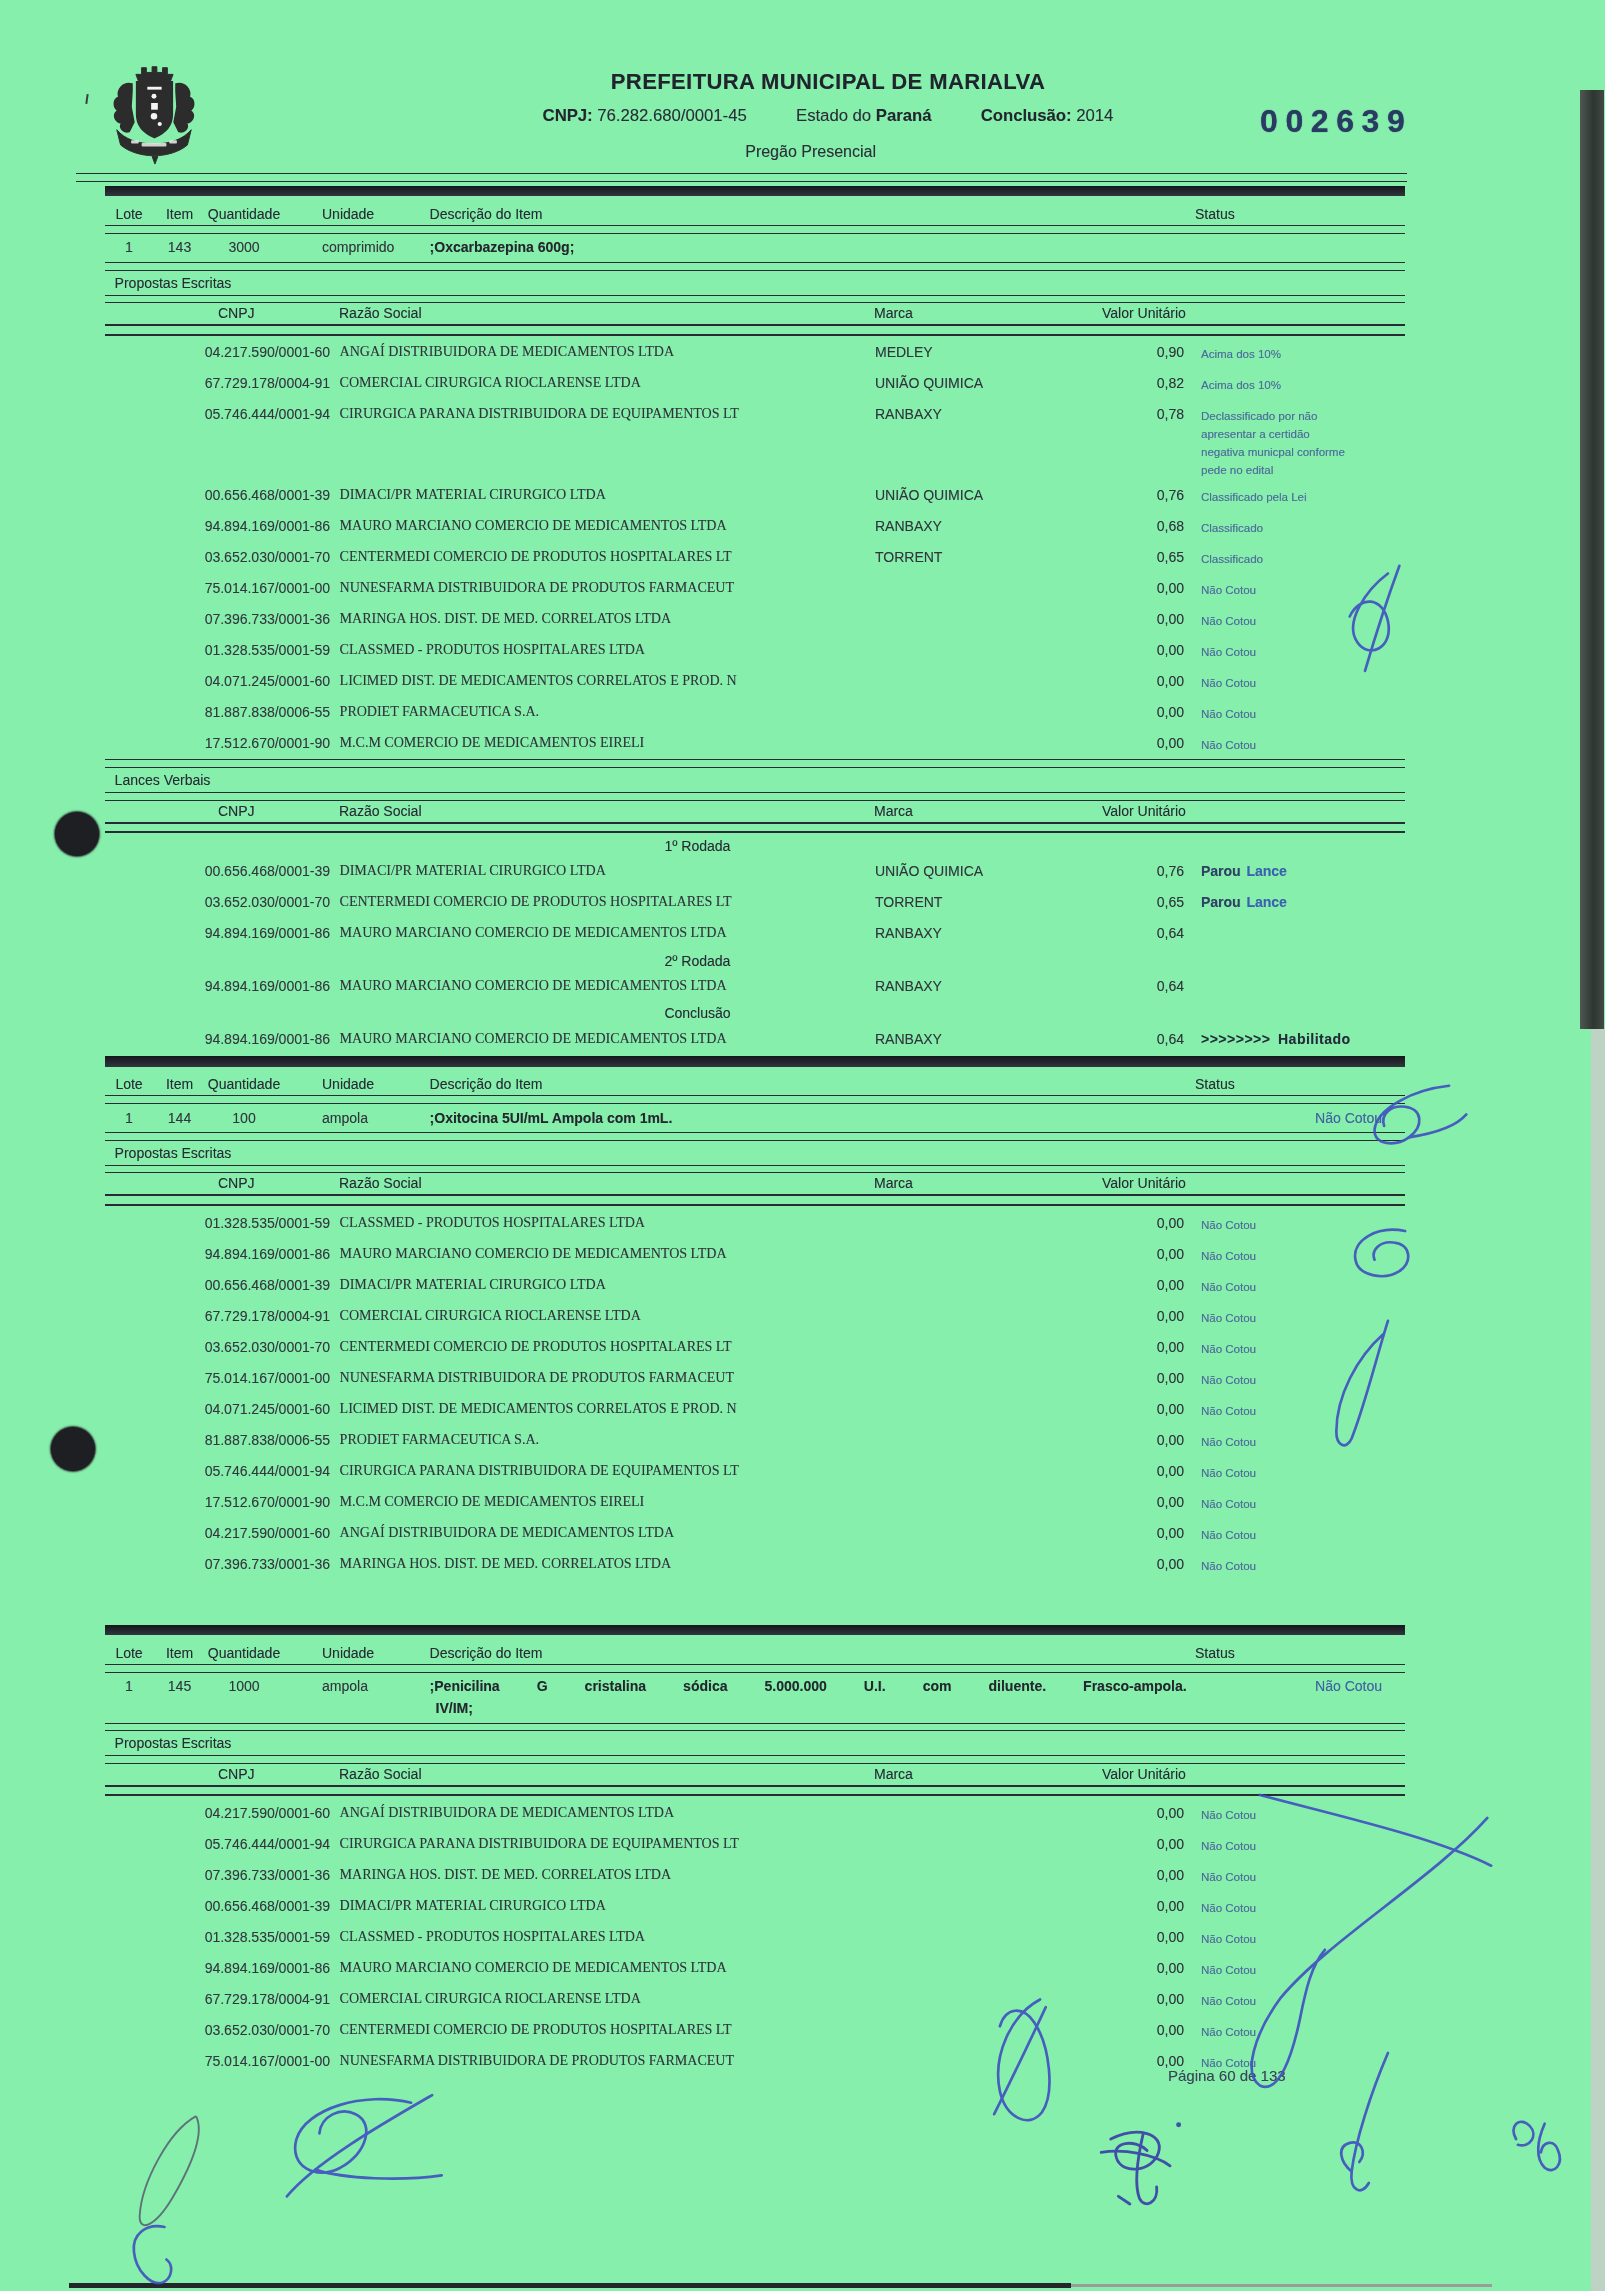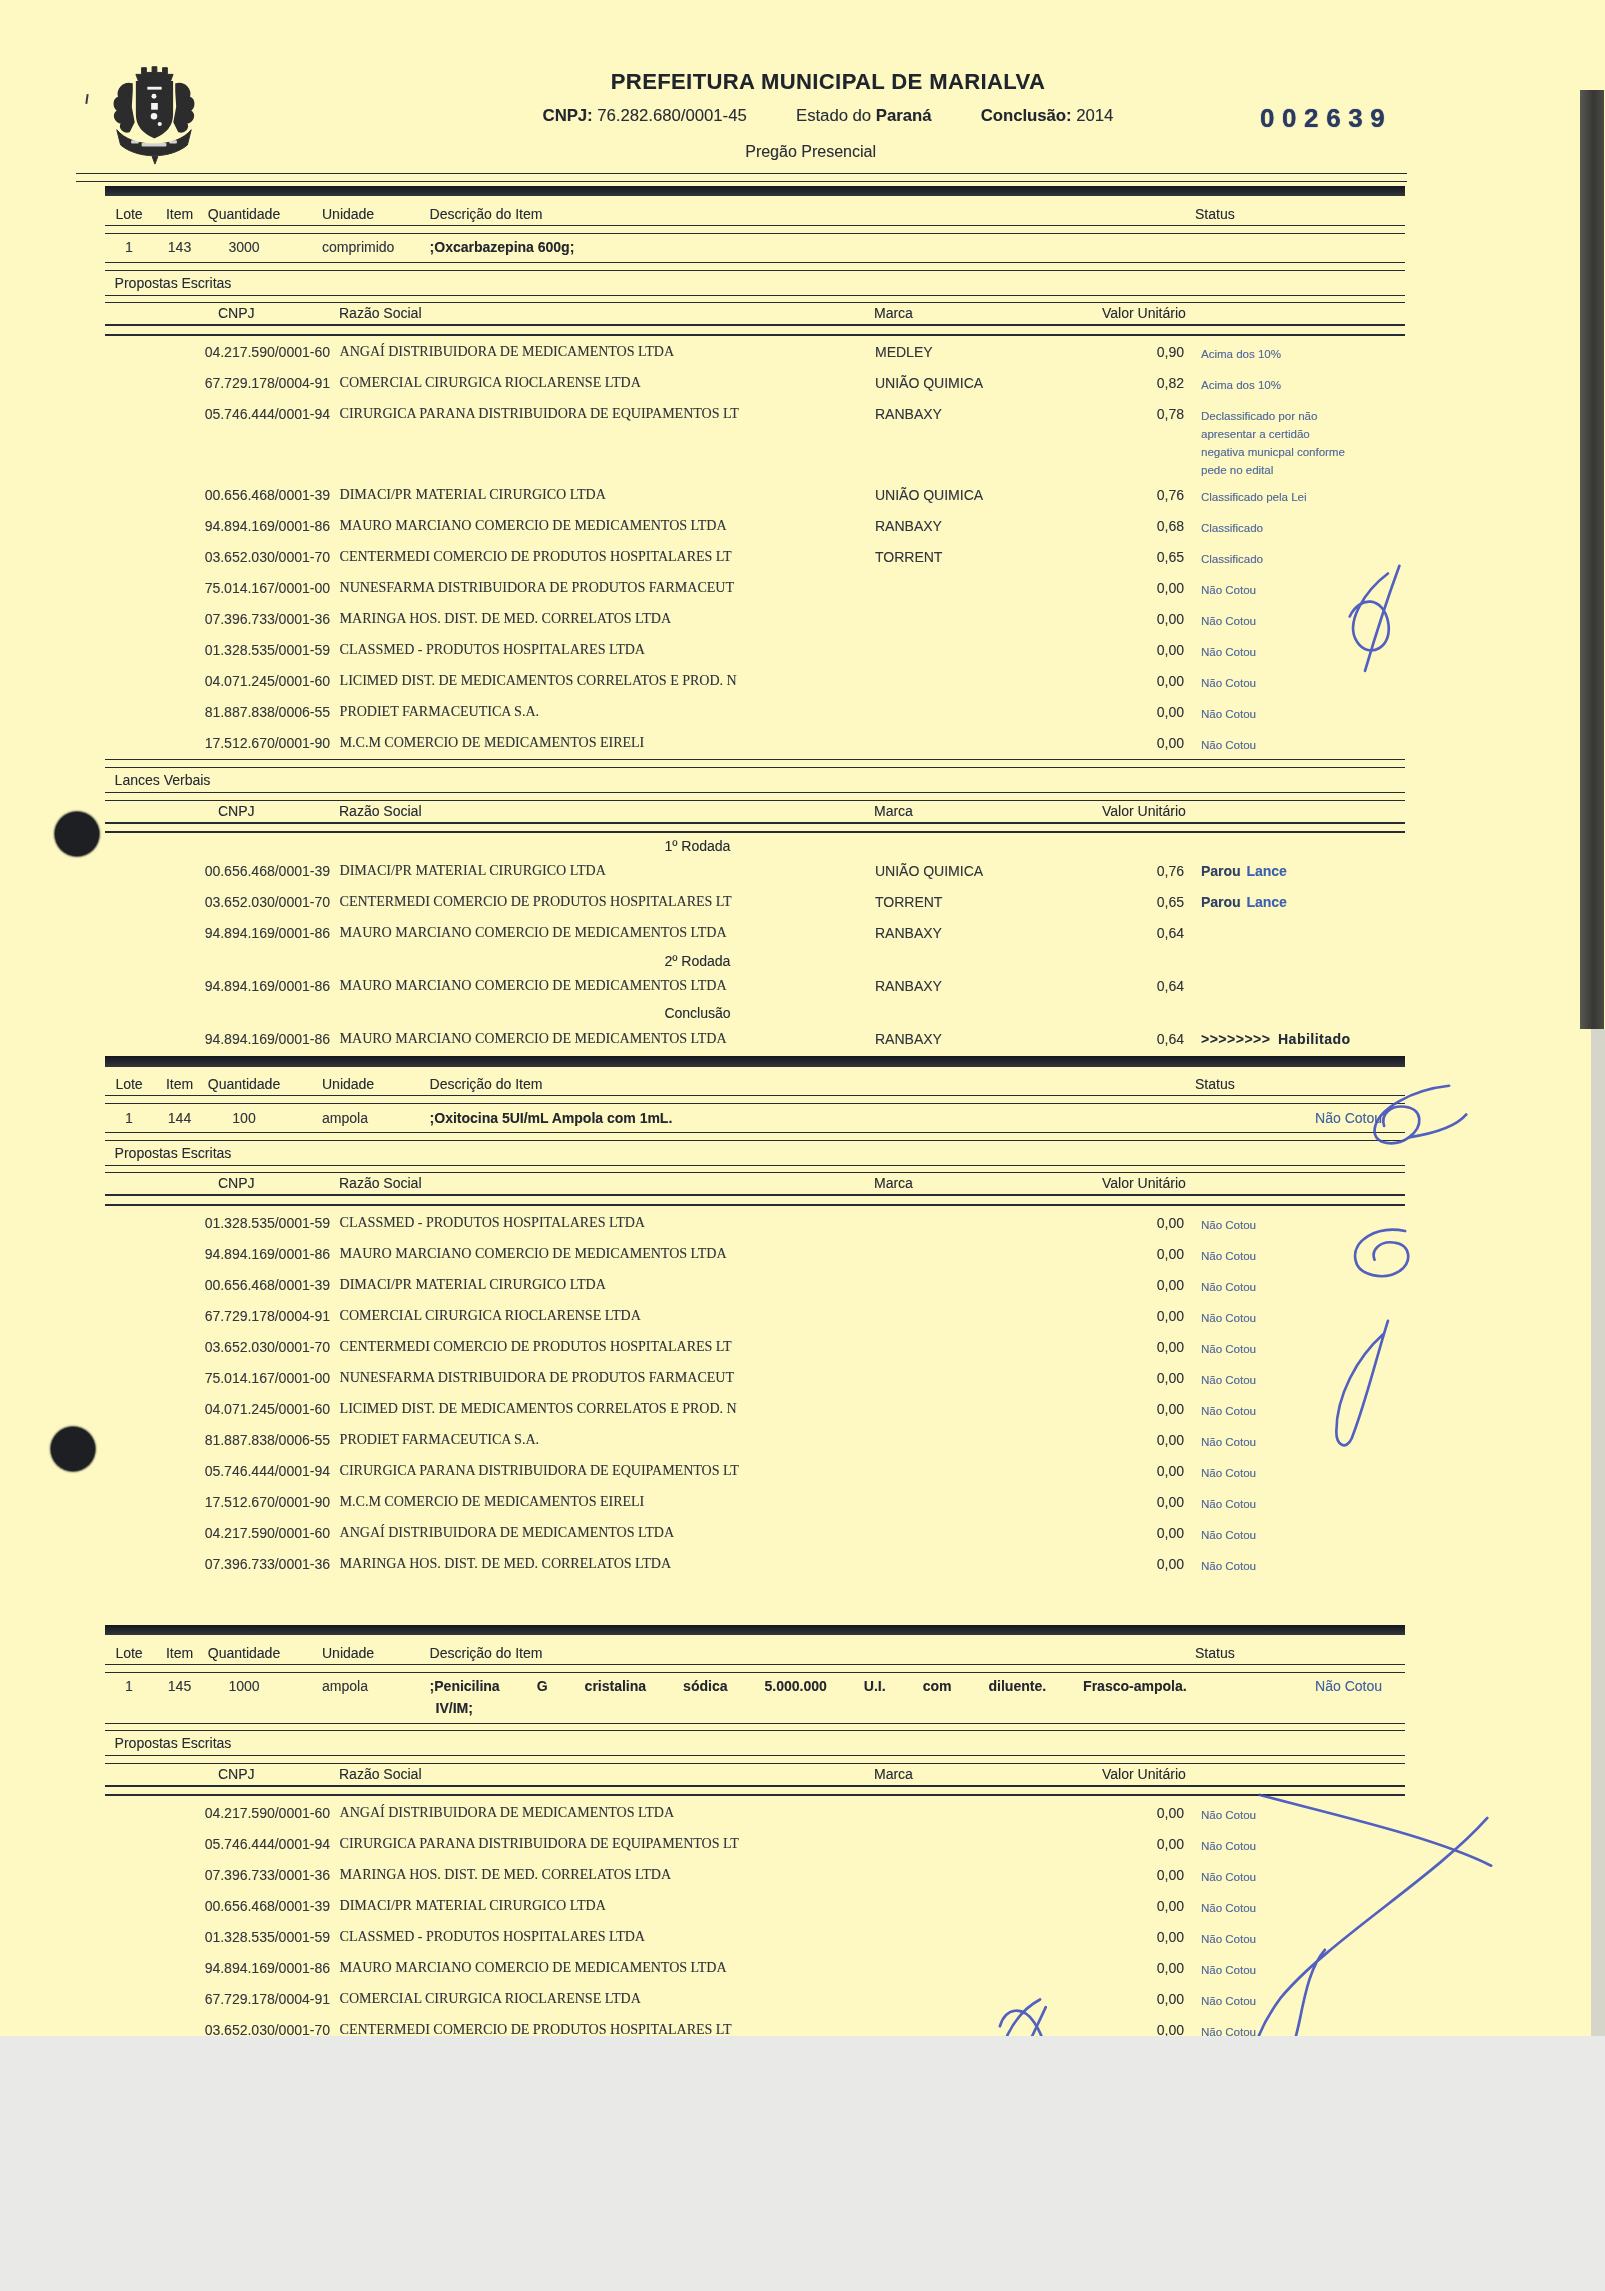--- a/index.html
+++ b/index.html
@@ -1,28 +1,28 @@
 <!DOCTYPE html>
 <html><head>
 <meta charset="utf-8">
 <style>
   html,body{margin:0;padding:0;background:#e9e9e7;}
-  .page{position:relative;width:1606px;height:2036px;background:#fef9c3;overflow:hidden;
+  .page{position:relative;width:1606px;height:2291px;background:#86efac;overflow:hidden;
         font-family:"Liberation Sans",sans-serif;color:#31353c;
         text-shadow:0.3px 0.3px 0.5px rgba(54,60,75,.30);}
   
   .h-title{position:absolute;top:69px;left:0;width:1606px;text-align:center;
            font-size:22px;font-weight:700;color:#20242c;letter-spacing:0.4px;transform:translateX(25px);}
   .h-cnpj{position:absolute;top:106px;left:0;width:1606px;text-align:center;font-size:16.7px;
           color:#2a2e36;transform:translateX(25px);}
   .h-cnpj b{color:#22262e;}
   .h-cnpj .gap{display:inline-block;width:40px;}
   .h-preg{position:absolute;top:143px;left:0;width:1606px;text-align:center;font-size:16px;
           color:#2a2e36;transform:translateX(7.6px);}
-  .stamp{position:absolute;left:1260px;top:103px;font-size:26px;font-weight:700;
+  .stamp{position:absolute;left:1260px;top:103px;font-size:32px;font-weight:700;
          letter-spacing:7.6px;color:#2a3b63;text-shadow:0 0 1px #2a3b63;}
   .hdr-rule{position:absolute;left:76px;top:173px;width:1331px;height:6.7px;
             border-top:1.9px solid #272c34;border-bottom:1.9px solid #272c34;}
   .tick{position:absolute;left:86px;top:94px;width:2.4px;height:9.6px;background:#3a3e46;transform:rotate(8deg);}
   
   .band-dark{position:absolute;right:1.9px;top:90px;width:24px;height:939px;
              background:linear-gradient(90deg,#4a4a4a,#262626 55%,#3a3a3a);opacity:.92;}
   .band-lite{position:absolute;right:0;top:1029px;width:15.3px;height:1263px;background:#cccccb;opacity:.8;}
   .bot-line{position:absolute;left:69px;top:2283px;width:1002px;height:4.8px;background:#23262b;}
   .bot-line2{position:absolute;left:1071px;top:2284px;width:421px;height:2.9px;background:#9b9b99;}

